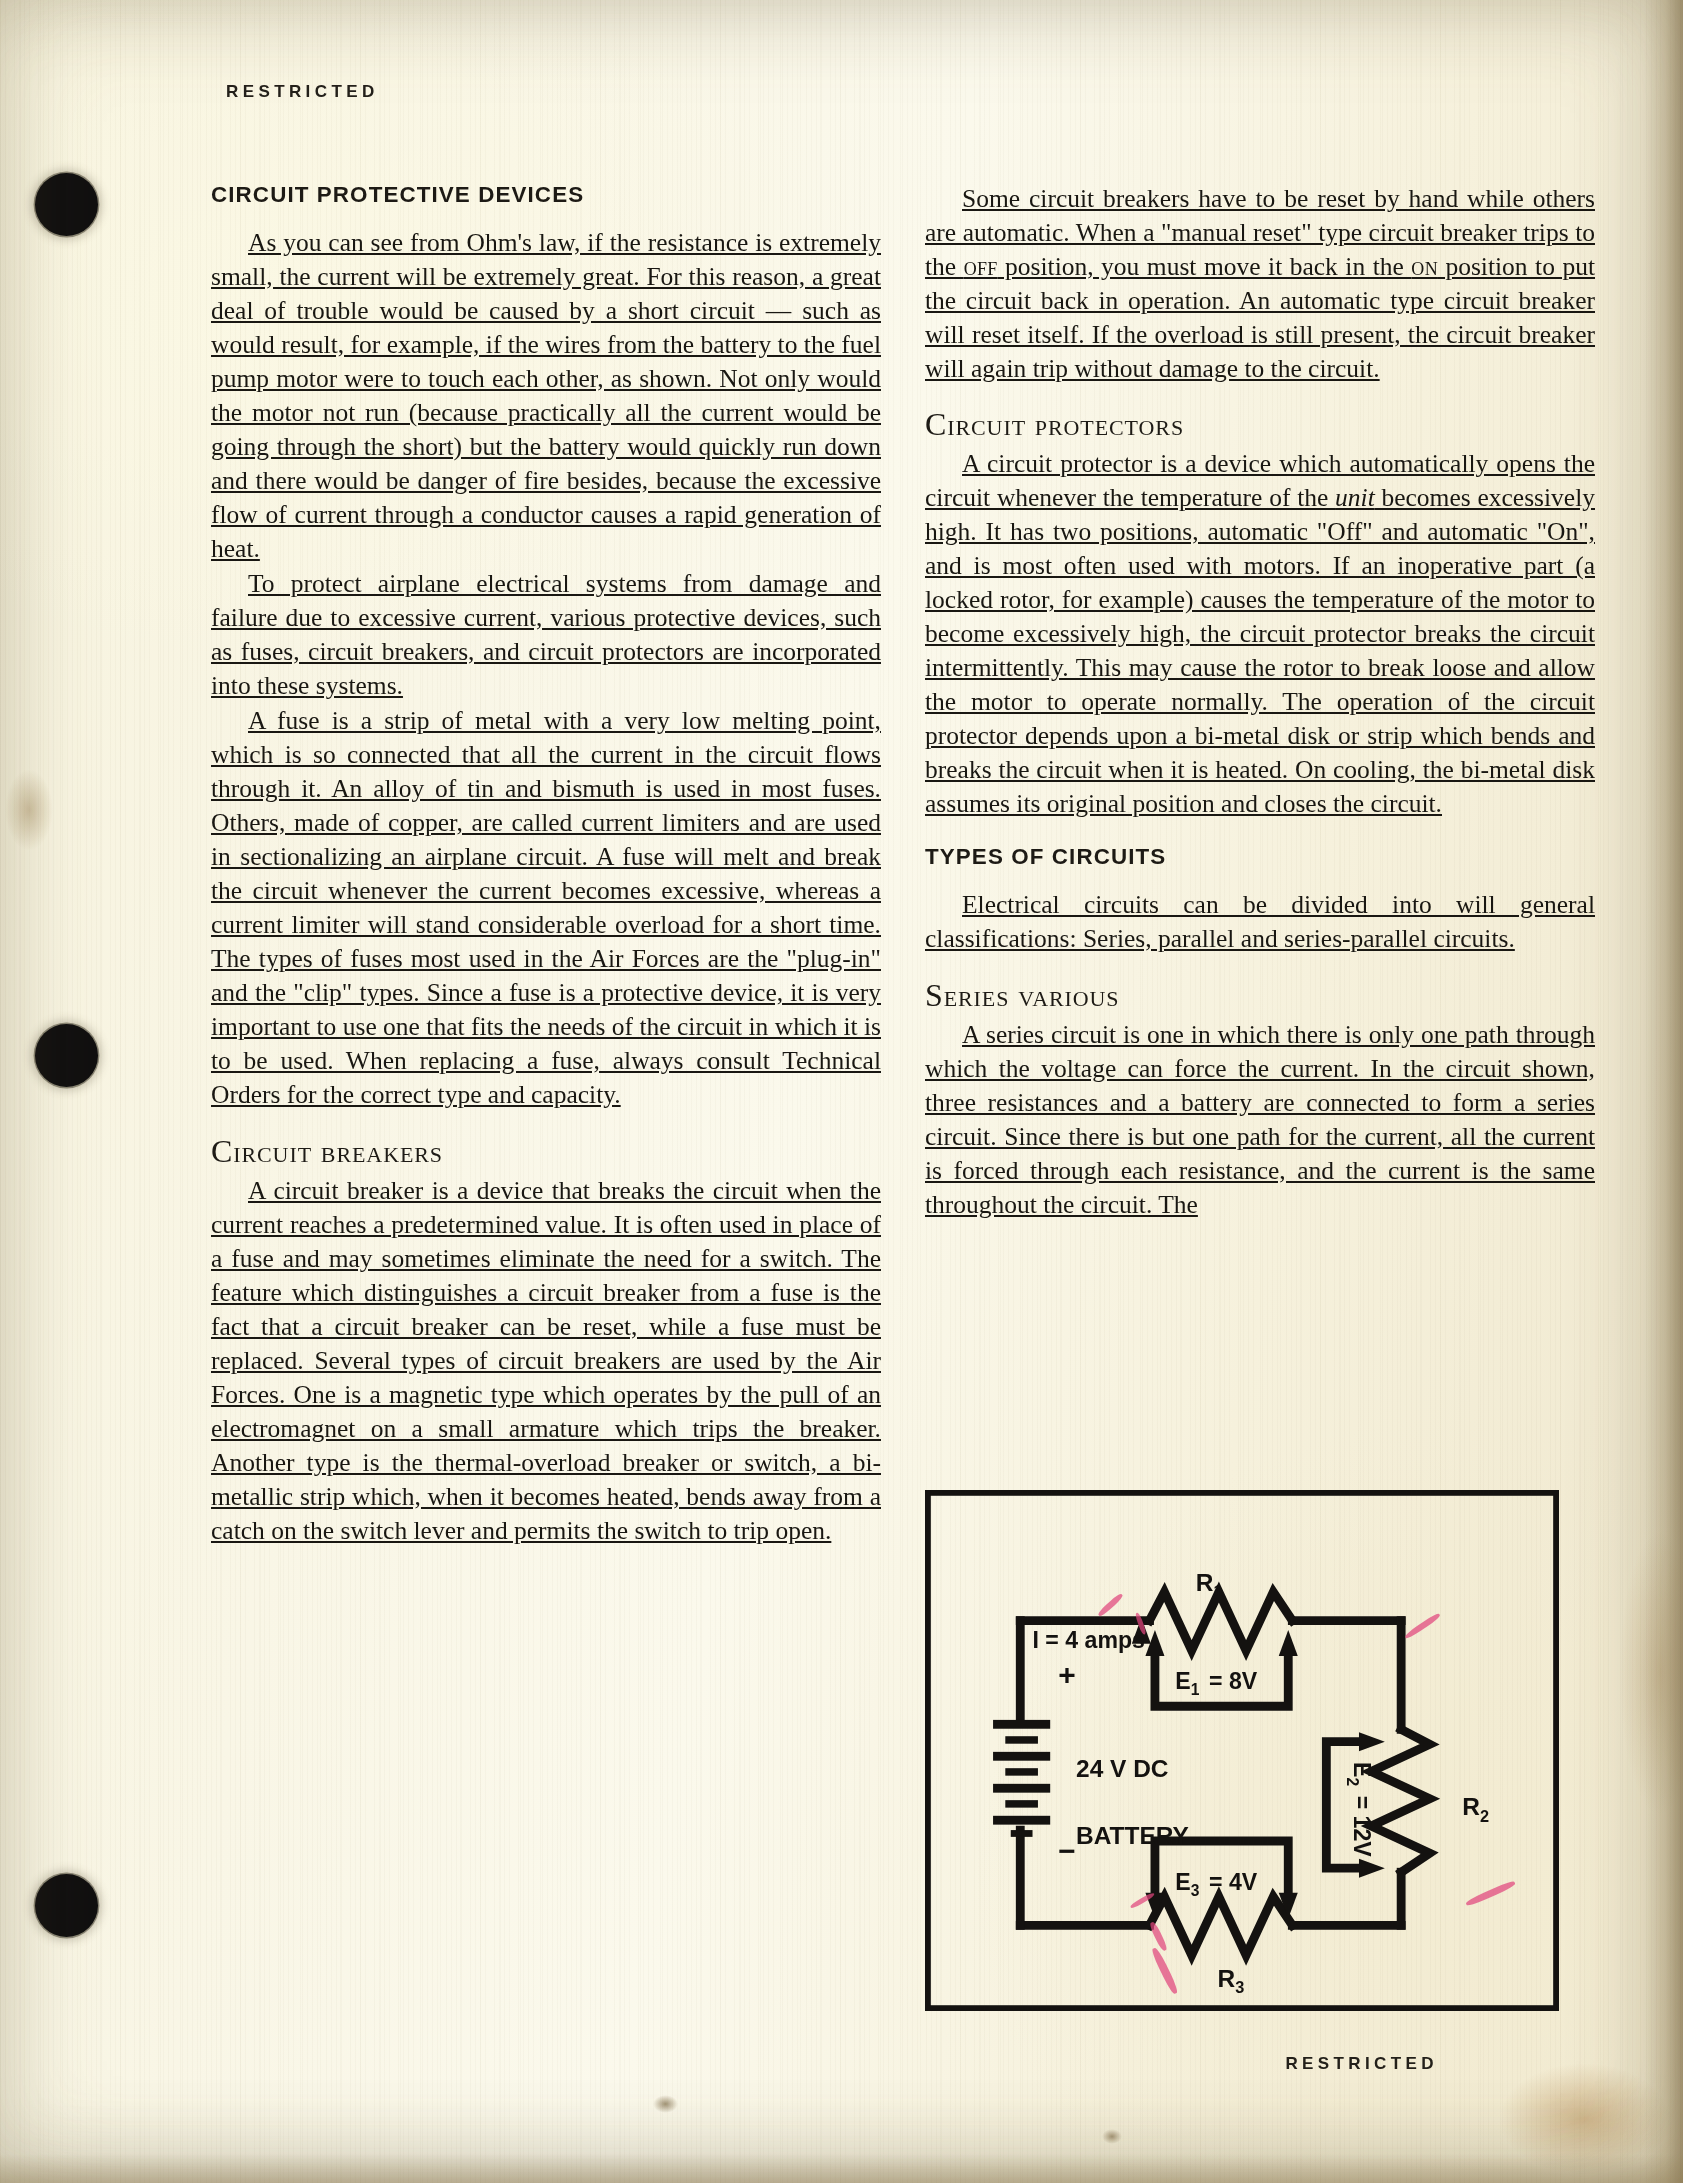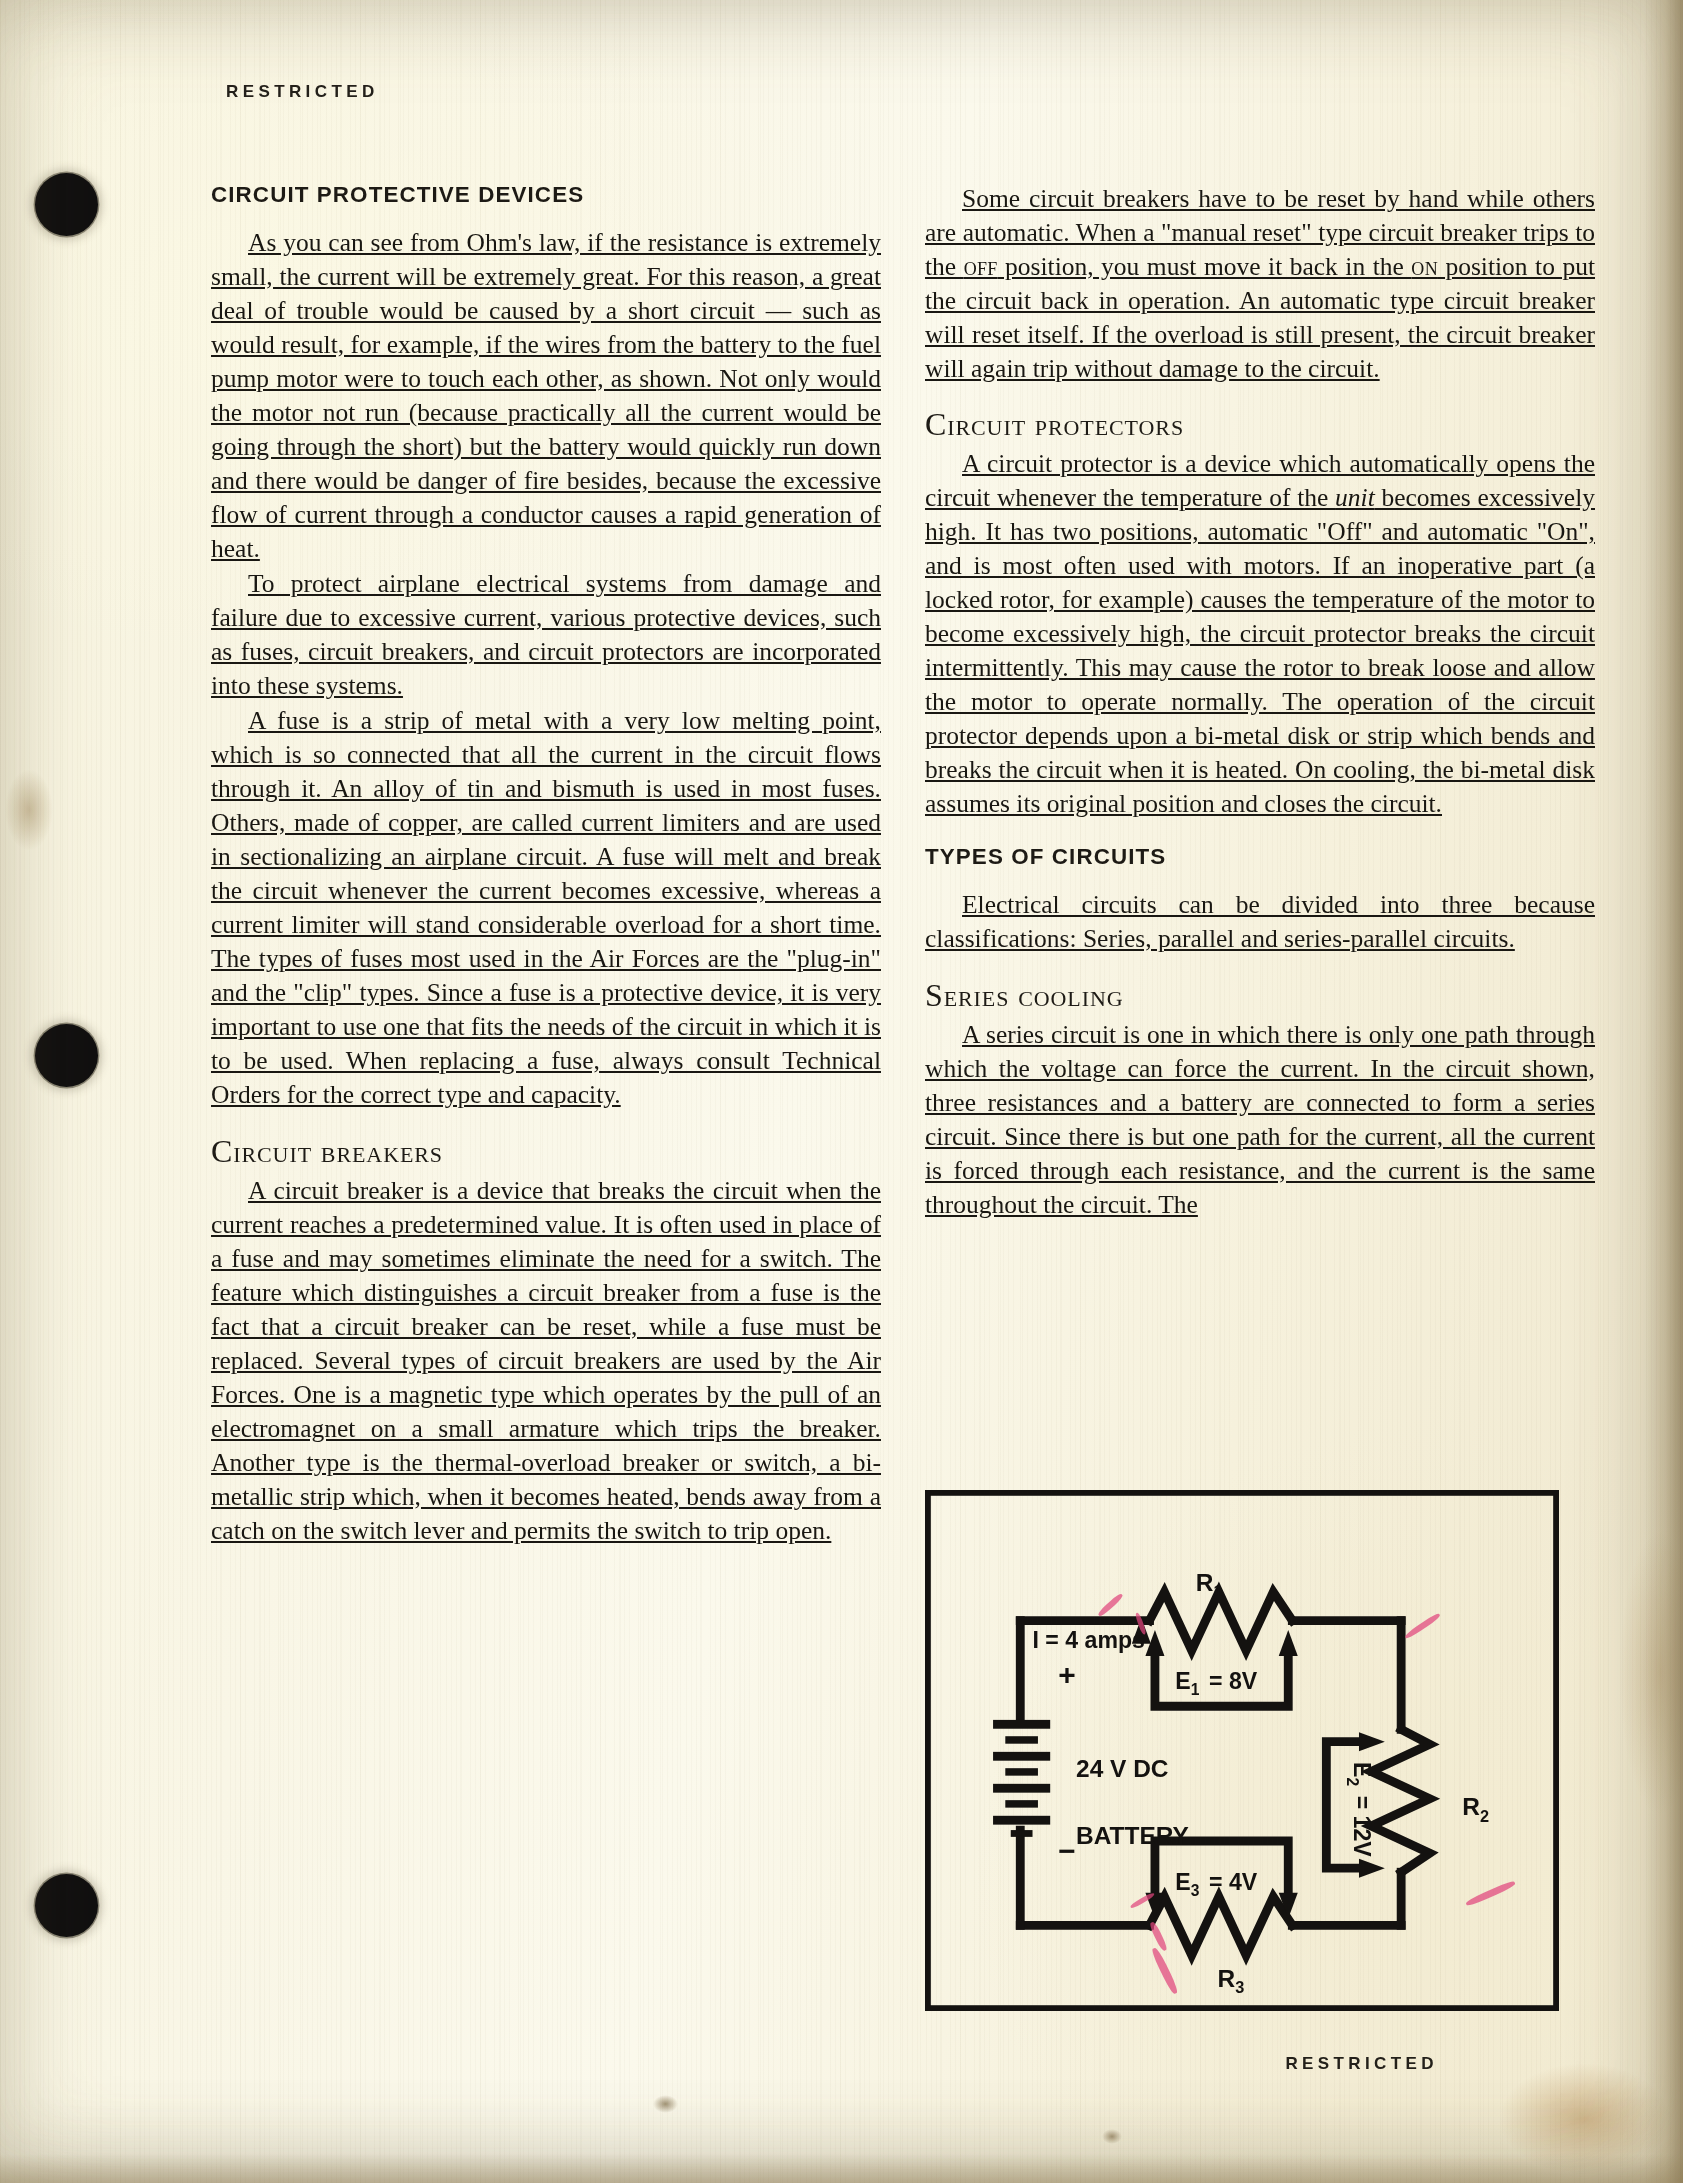--- a/index.html
+++ b/index.html
@@ -149,22 +149,22 @@
     </div>
 
     <div class="col" id="colR">
       <p class="body"><span>Some circuit breakers have to be reset by hand while others are automatic. When a "manual reset" type circuit breaker trips to the </span><span class="sc">off</span><span> position, you must move it back in the </span><span class="sc">on</span><span> position to put the circuit back in operation. An automatic type circuit breaker will reset itself. If the overload is still present, the circuit breaker will again trip without damage to the circuit.</span></p>
 
       <h3 class="minor">Circuit protectors</h3>
 
       <p class="body"><span>A circuit protector is a device which automatically opens the circuit whenever the temperature of the </span><span class="it">unit</span><span> becomes excessively high. It has two positions, automatic "Off" and automatic "On", and is most often used with motors. If an inoperative part (a locked rotor, for example) causes the temperature of the motor to become excessively high, the circuit protector breaks the circuit intermittently. This may cause the rotor to break loose and allow the motor to operate normally. The operation of the circuit protector depends upon a bi-metal disk or strip which bends and breaks the circuit when it is heated. On cooling, the bi-metal disk assumes its original position and closes the circuit.</span></p>
 
       <h2 class="major" style="margin-top:23px;">TYPES OF CIRCUITS</h2>
-      <p class="body">Electrical circuits can be divided into three because classifications: Series, parallel and series-parallel circuits.</p>
-      <h3 class="minor">Series cooling</h3>
+      <p class="body">Electrical circuits can be divided into will general classifications: Series, parallel and series-parallel circuits.</p>
+      <h3 class="minor">Series various</h3>
       <p class="body">A series circuit is one in which there is only one path through which the voltage can force the current. In the circuit shown, three resistances and a battery are connected to form a series circuit. Since there is but one path for the current, all the current is forced through each resistance, and the current is the same throughout the circuit. The</p>
     </div>
   </div>
 
   <div id="figure">
     <svg width="634" height="521" viewBox="0 0 932 766" xmlns="http://www.w3.org/2000/svg">
       <defs>
         <marker id="arrUp" markerWidth="13" markerHeight="13" refX="6.5" refY="11" orient="auto-start-reverse" markerUnits="userSpaceOnUse">
           <path d="M0,11 L6.5,0 L13,11 Z" fill="#141210"></path>
         </marker>

